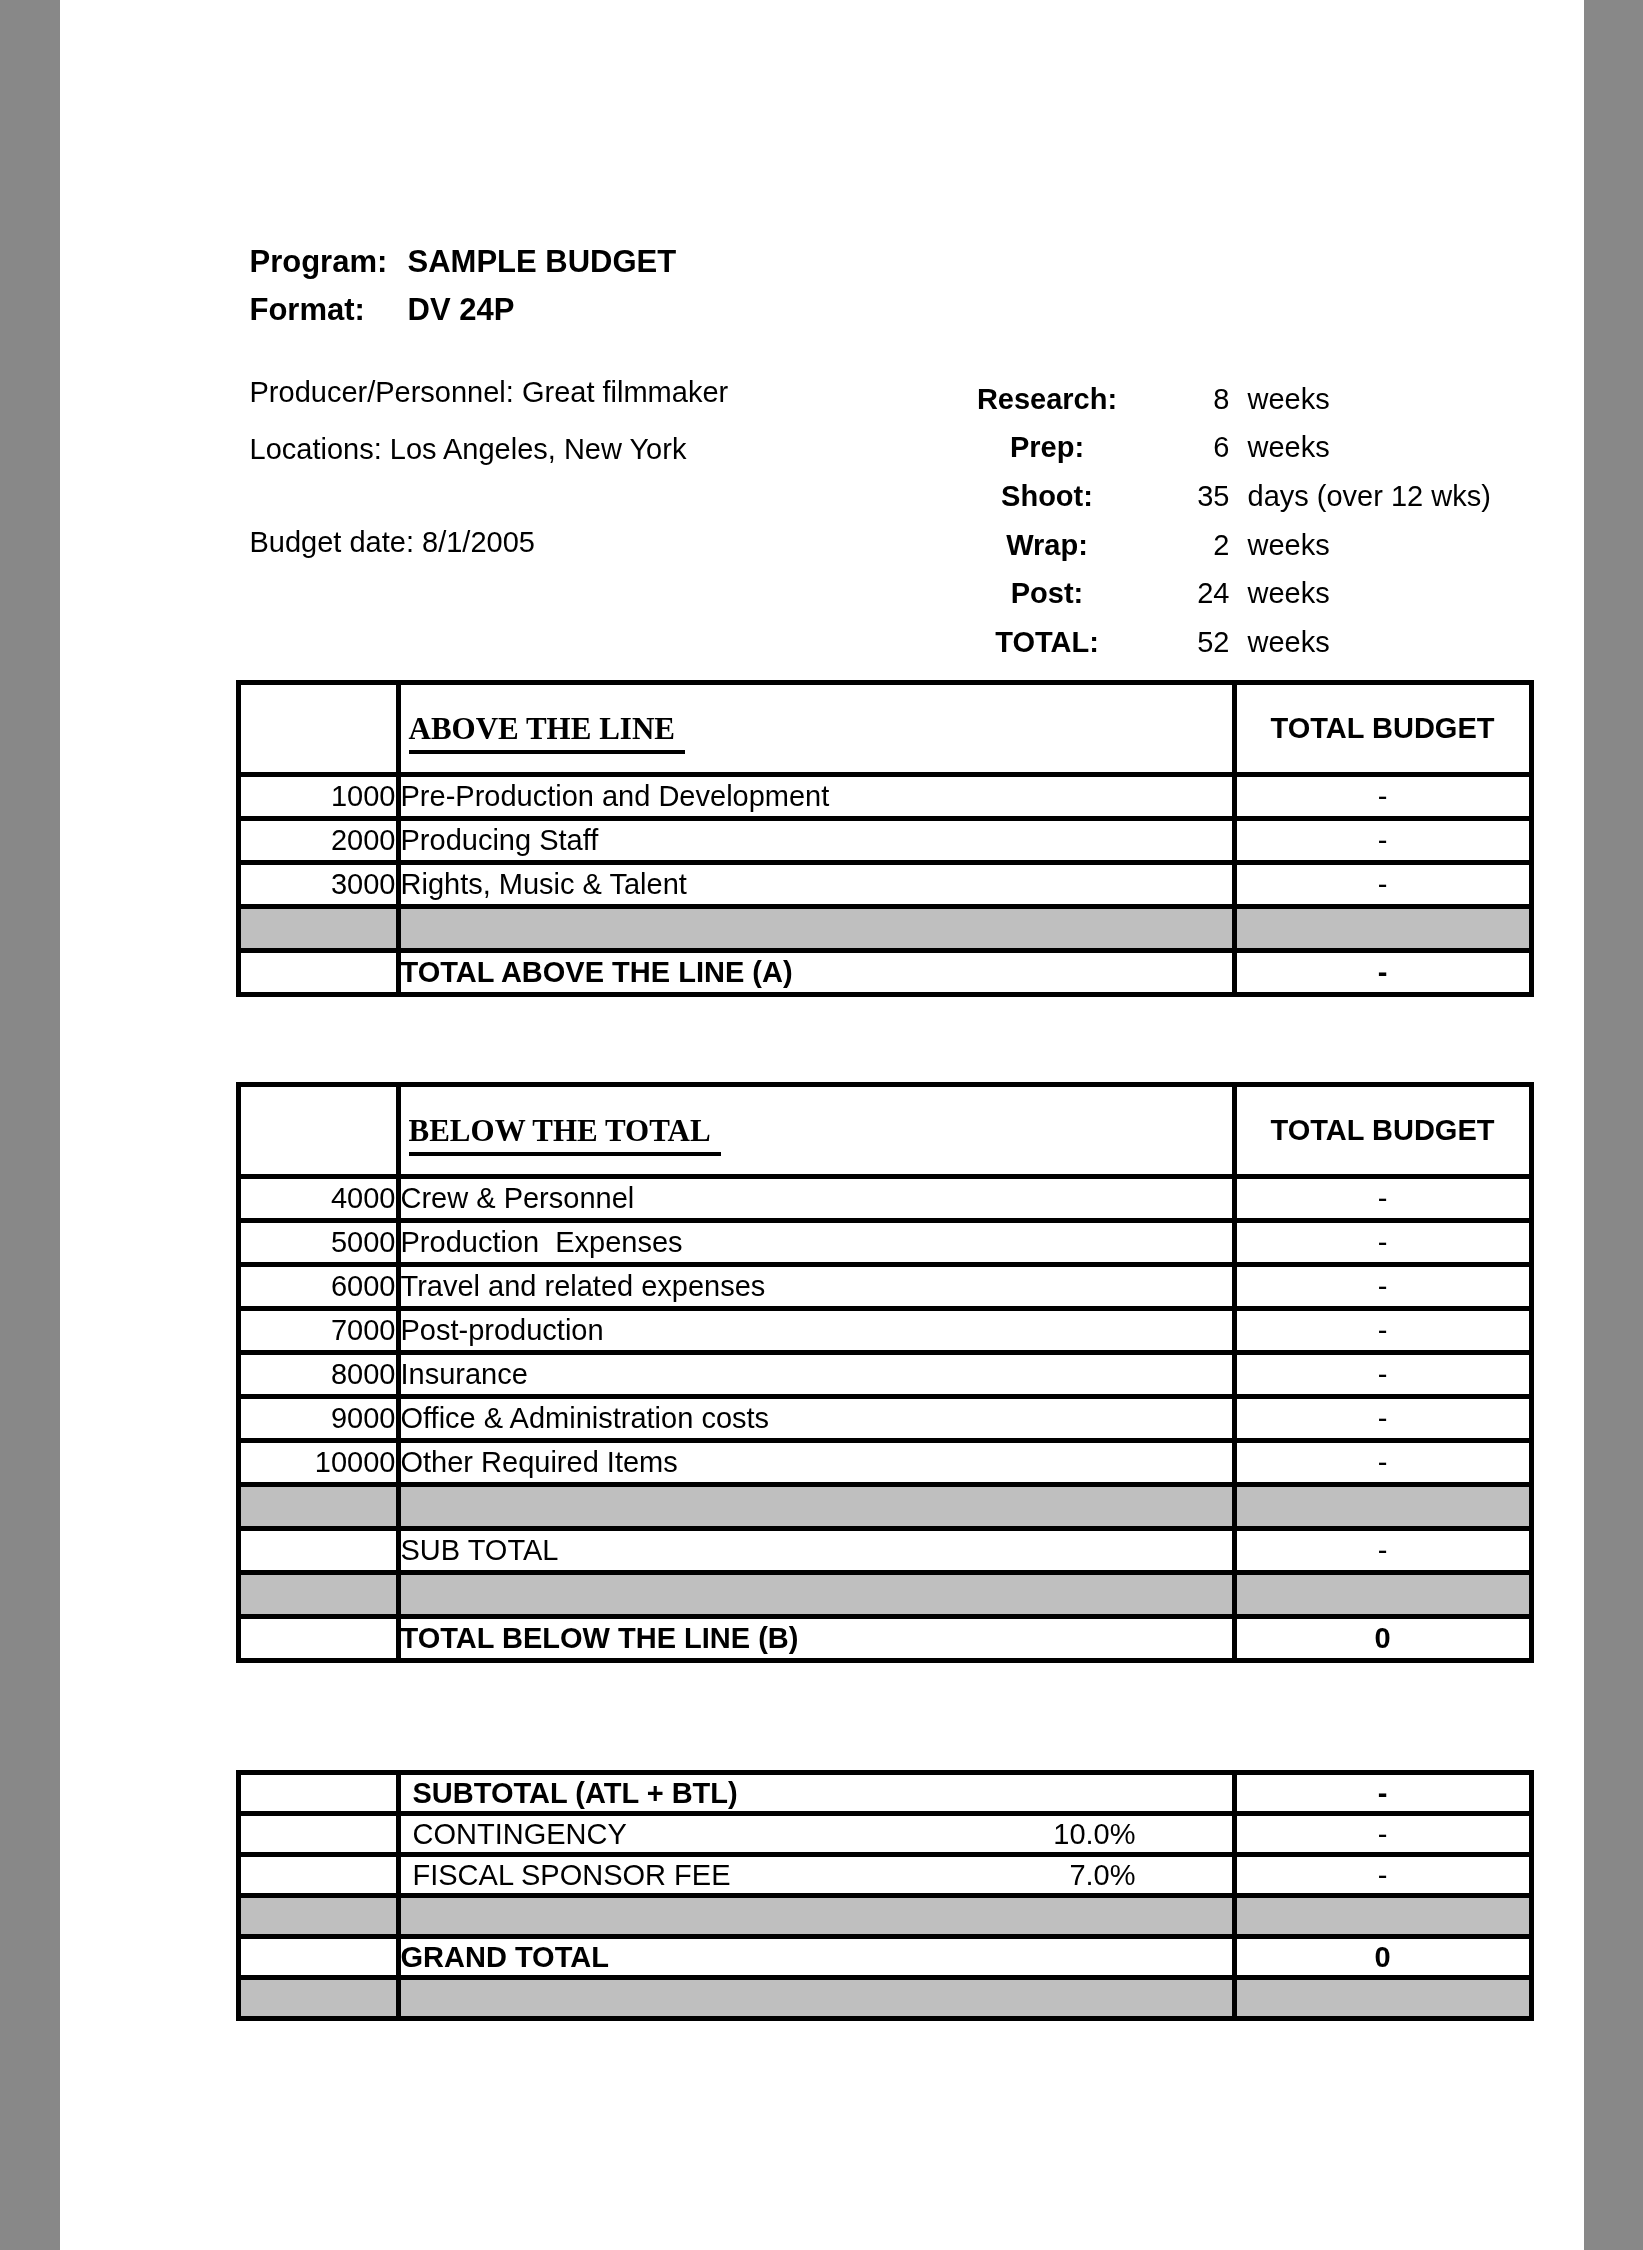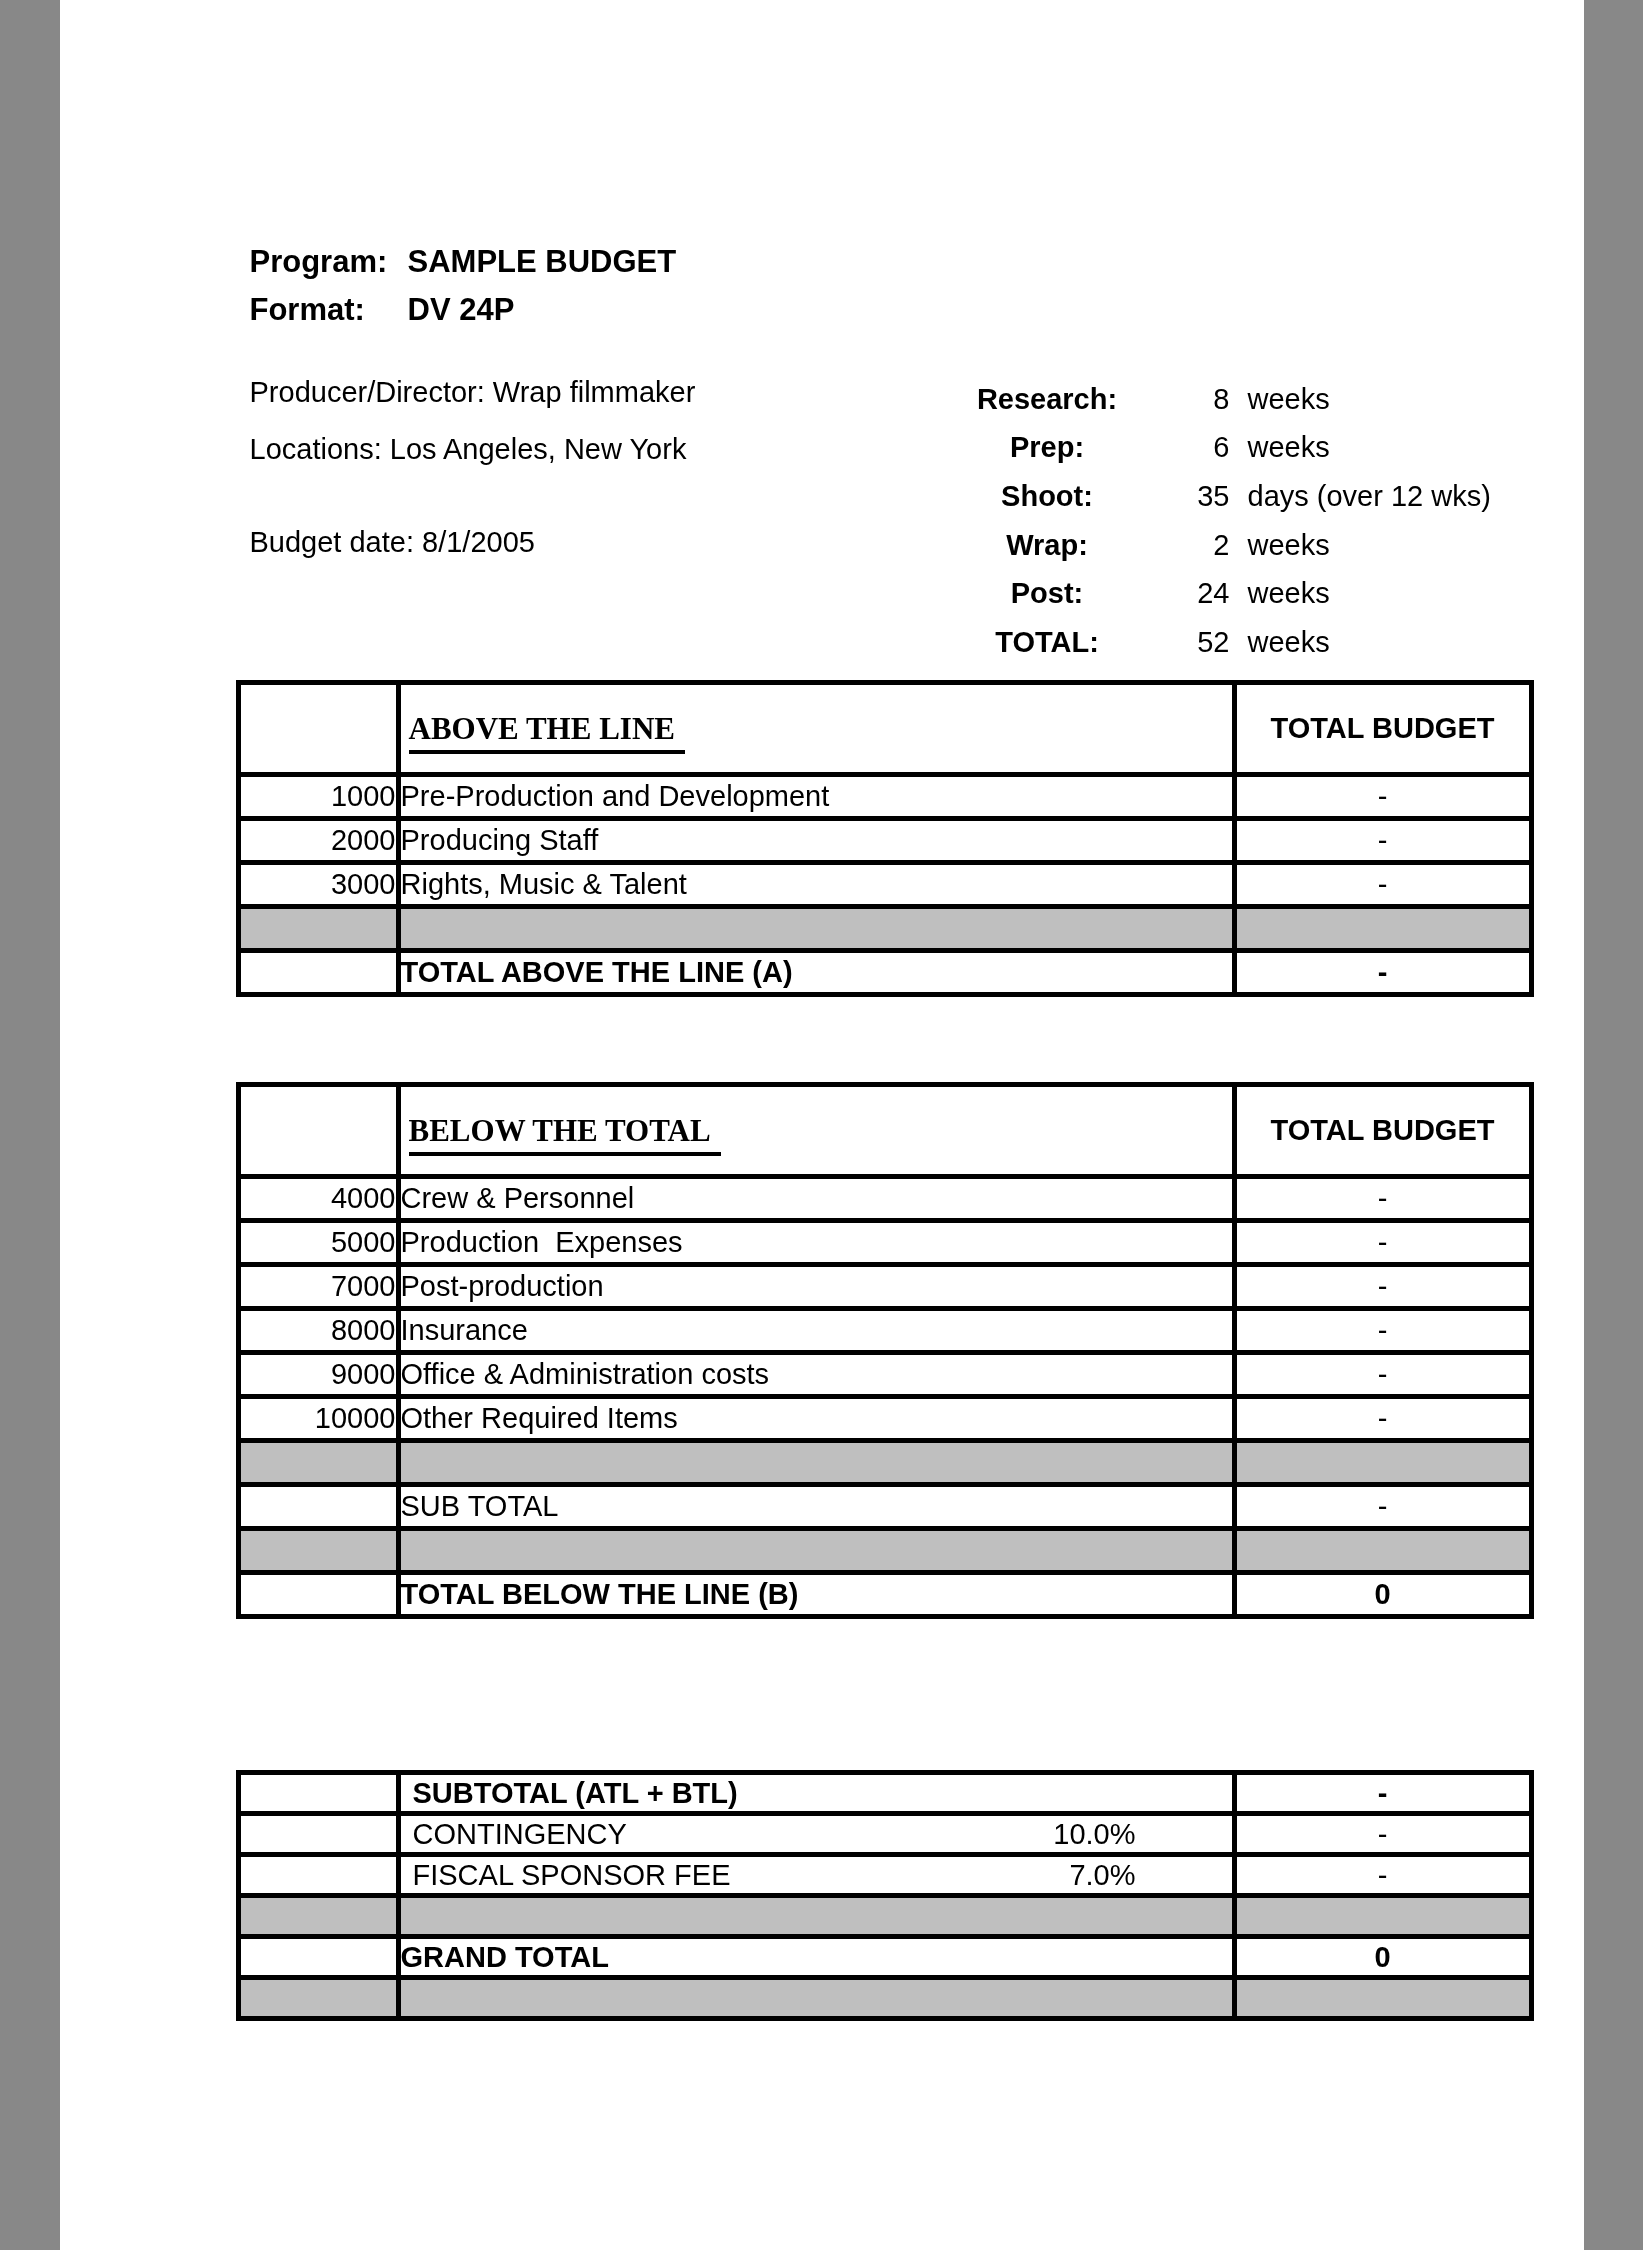--- a/index.html
+++ b/index.html
@@ -77,21 +77,21 @@
     <div class="program-row">
       <span class="lbl">Program:</span>
       <span class="val">SAMPLE BUDGET</span>
     </div>
     <div class="program-row">
       <span class="lbl">Format:</span>
       <span class="val">DV 24P</span>
     </div>
   </div>
 
-  <div class="info-line producer-line">Producer/Director: Wrap filmmaker</div>
+  <div class="info-line producer-line">Producer/Personnel: Great filmmaker</div>
   <div class="info-line locations-line">Locations: Los Angeles, New York</div>
   <div class="info-line budget-date-line">Budget date: 8/1/2005</div>
 
   <div class="schedule">
     <div class="sched-row">
       <span class="s-lbl">Research:</span>
       <span class="s-val">8</span>
       <span class="s-unit">weeks</span>
     </div>
     <div class="sched-row">
@@ -177,20 +177,25 @@
       <td class="code-cell">4000</td>
       <td class="label-cell">Crew &amp; Personnel</td>
       <td class="amount-cell">-</td>
     </tr>
     <tr class="data-row">
       <td class="code-cell">5000</td>
       <td class="label-cell">Production  Expenses</td>
       <td class="amount-cell">-</td>
     </tr>
     <tr class="data-row">
+      <td class="code-cell">6000</td>
+      <td class="label-cell">Travel and related expenses</td>
+      <td class="amount-cell">-</td>
+    </tr>
+    <tr class="data-row">
       <td class="code-cell">7000</td>
       <td class="label-cell">Post-production</td>
       <td class="amount-cell">-</td>
     </tr>
     <tr class="data-row">
       <td class="code-cell">8000</td>
       <td class="label-cell">Insurance</td>
       <td class="amount-cell">-</td>
     </tr>
     <tr class="data-row">

